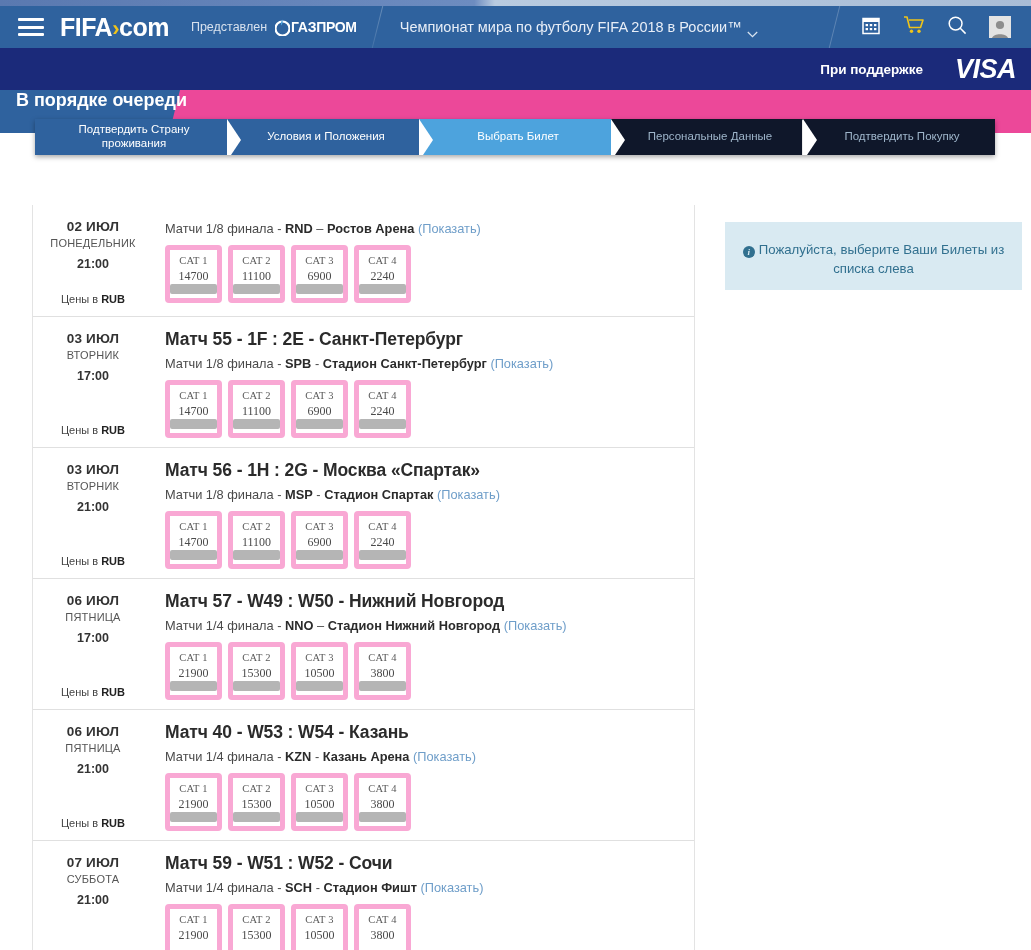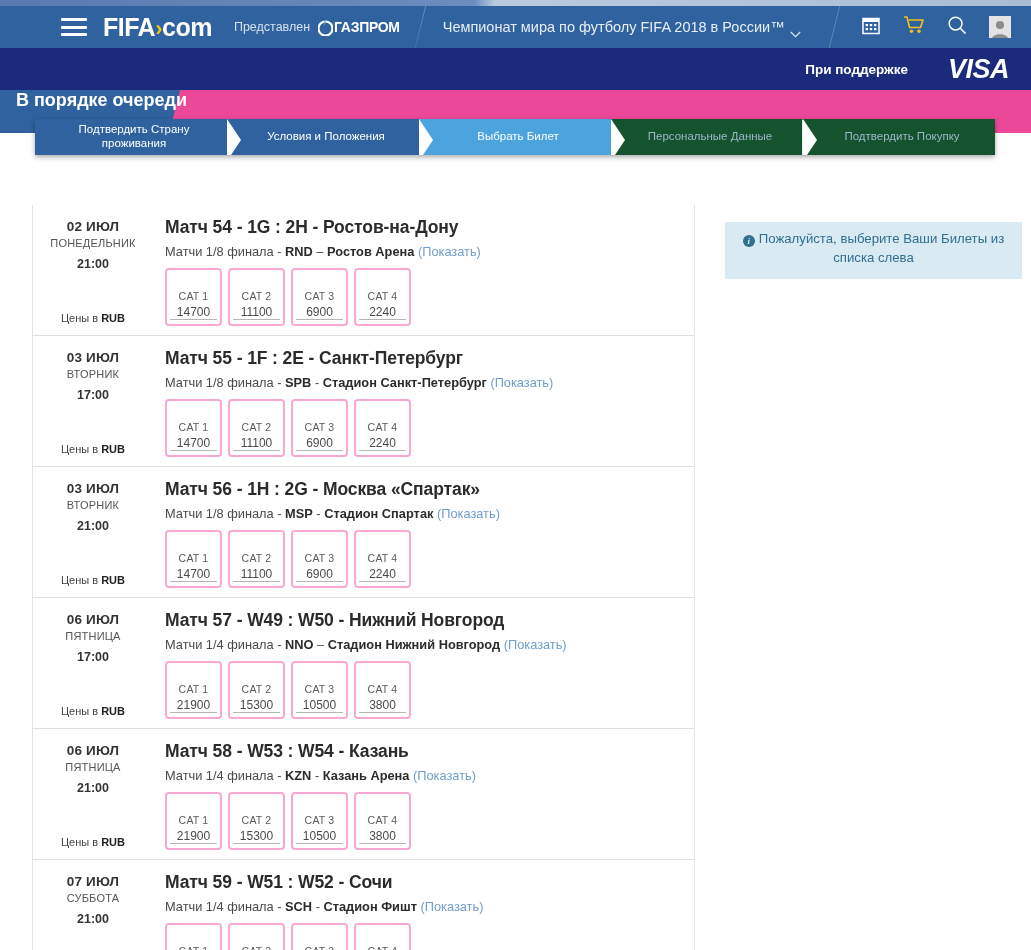--- a/index.html
+++ b/index.html
@@ -15,21 +15,20 @@
     height: 6px; width: 100%;
     background: linear-gradient(to right, #5a79b0 0%, #6d8cc0 46%, #b9cbe0 48%, #a8bcd6 100%);
   }
 
   
   .fifa-nav {
     height: 42px; width: 100%;
     background: #2f629e;
     display: flex; align-items: center;
     position: relative;
-    padding-left: 43px;
   }
   .hamburger {
     width: 26px; height: 18px;
     margin-left: 18px; margin-right: 16px;
     display: flex; flex-direction: column; justify-content: space-between;
     cursor: pointer;
   }
   .hamburger span { display:block; height: 3px; background: #ffffff; border-radius: 1px; }
   .fifa-logo {
     font-size: 25px; font-weight: bold; color: #ffffff;
@@ -74,21 +73,21 @@
     width: 22px; height: 22px; background: #e3e3e3;
     display: flex; align-items: flex-end; justify-content: center;
     overflow: hidden; cursor: pointer;
   }
 
   
   .visa-band {
     height: 42px; width: 100%;
     background: #1b2a7a;
     display: flex; align-items: center; justify-content: flex-end;
-    padding-right: 22px; gap: 40px;
+    padding-right: 15px; gap: 32px;
   }
   .visa-support { color: #ffffff; font-size: 13.5px; font-weight: bold; }
   .visa-logo {
     color: #ffffff; font-size: 27px; font-weight: bold; font-style: italic;
     letter-spacing: -0.5px; font-family: "Liberation Sans", sans-serif;
   }
 
   
   .title-band {
     height: 43px; width: 100%;
@@ -148,21 +147,21 @@
     width: 0; height: 0; z-index: 4;
     border-top: 21px solid transparent;
     border-bottom: 21px solid transparent;
     border-left: 14px solid #ffffff;
   }
   .step:first-child::before { display: none; }
   .step.done { background: #2f629e; color: #2f629e; }
   .step.done .lbl { color: #ffffff; }
   .step.active { background: #4da3dd; color: #4da3dd; }
   .step.active .lbl { color: #ffffff; font-weight: normal; }
-  .step.todo { background: #14532d; color: #ebebeb; }
+  .step.todo { background: #0f172a; color: #ebebeb; }
   .step.todo .lbl { color: #9fb6cb; }
   .step:last-child::after { display: none; }
 
   
   .content {
     position: relative;
     display: flex;
     padding: 0;
     height: 791px;
   }
@@ -201,42 +200,43 @@
   }
   .match-sub {
     font-size: 12.8px; color: #4a4a4a; margin-top: 6px;
   }
   .match-sub b { font-weight: bold; color: #2b2b2b; }
   .show-link { color: #6f9ec9; cursor: pointer; }
 
   .cat-row { display: flex; gap: 6px; margin-top: 9px; }
   .cat-box {
     width: 57px; height: 58px;
-    border: 2px solid #f9a8d4; border-radius: 4px;
+    border: 5px solid #f9a8d4; border-radius: 4px;
     background: #ffffff;
     display: flex; flex-direction: column; align-items: center;
-    padding-top: 20px;
+    padding-top: 5px;
     cursor: pointer;
+    font-family: Liberation Serif, serif;
   }
   .cat-name { font-size: 10.5px; color: #5a5a5a; letter-spacing: .2px; }
   .cat-price { font-size: 12px; color: #4a4a4a; margin-top: 3px; }
   .cat-bar {
     margin-top: auto; width: 47px; height: 15px;
     background: #b5b5b5; border-radius: 2px; margin-bottom: 4px;
   }
 
   
   .side-panel { flex: 1; padding-left: 30px; padding-top: 17px; }
   .info-box {
     width: 297px;
     background: #d9eaf2;
     color: #31708f;
     font-size: 13.2px;
     text-align: center;
-    padding: 7px 14px 12px 14px;
+    padding: 18px 14px 12px 14px;
     line-height: 1.45;
   }
   .info-icon {
     display: inline-block;
     width: 12px; height: 12px; border-radius: 50%;
     background: #31708f; color: #d9eaf2;
     font-size: 9px; font-weight: bold; font-style: italic;
     line-height: 12px; text-align: center;
     margin-right: 4px; position: relative; top: 1px;
     font-family: "Liberation Serif", serif;
@@ -354,21 +354,20 @@
 
   <div class="match-list" id="match-list">
       <div class="match-row">
         <div class="date-col">
           <div class="date-day">02 ИЮЛ</div>
           <div class="date-weekday">ПОНЕДЕЛЬНИК</div>
           <div class="date-time">21:00</div>
           <div class="currency-note"><span>Цены в</span> <b>RUB</b></div>
         </div>
         <div class="match-main">
-          <div class="match-title">Матч 54 - 1G : 2H - Ростов-на-Дону</div>
           <div class="match-sub"><span>Матчи 1/8 финала - </span><b>RND</b><span> – </span><b>Ростов Арена</b> <span class="show-link">(Показать)</span></div>
           <div class="cat-row">
             <div class="cat-box">
               <div class="cat-name">CAT 1</div>
               <div class="cat-price">14700</div>
               <div class="cat-bar"></div>
             </div>
             <div class="cat-box">
               <div class="cat-name">CAT 2</div>
               <div class="cat-price">11100</div>
@@ -490,21 +489,21 @@
         </div>
       </div>
       <div class="match-row">
         <div class="date-col">
           <div class="date-day">06 ИЮЛ</div>
           <div class="date-weekday">ПЯТНИЦА</div>
           <div class="date-time">21:00</div>
           <div class="currency-note"><span>Цены в</span> <b>RUB</b></div>
         </div>
         <div class="match-main">
-          <div class="match-title">Матч 58 - W53 : W54 - Казань</div>
+          <div class="match-title">Матч 40 - W53 : W54 - Казань</div>
           <div class="match-sub"><span>Матчи 1/4 финала - </span><b>KZN</b><span> - </span><b>Казань Арена</b> <span class="show-link">(Показать)</span></div>
           <div class="cat-row">
             <div class="cat-box">
               <div class="cat-name">CAT 1</div>
               <div class="cat-price">21900</div>
               <div class="cat-bar"></div>
             </div>
             <div class="cat-box">
               <div class="cat-name">CAT 2</div>
               <div class="cat-price">15300</div>

